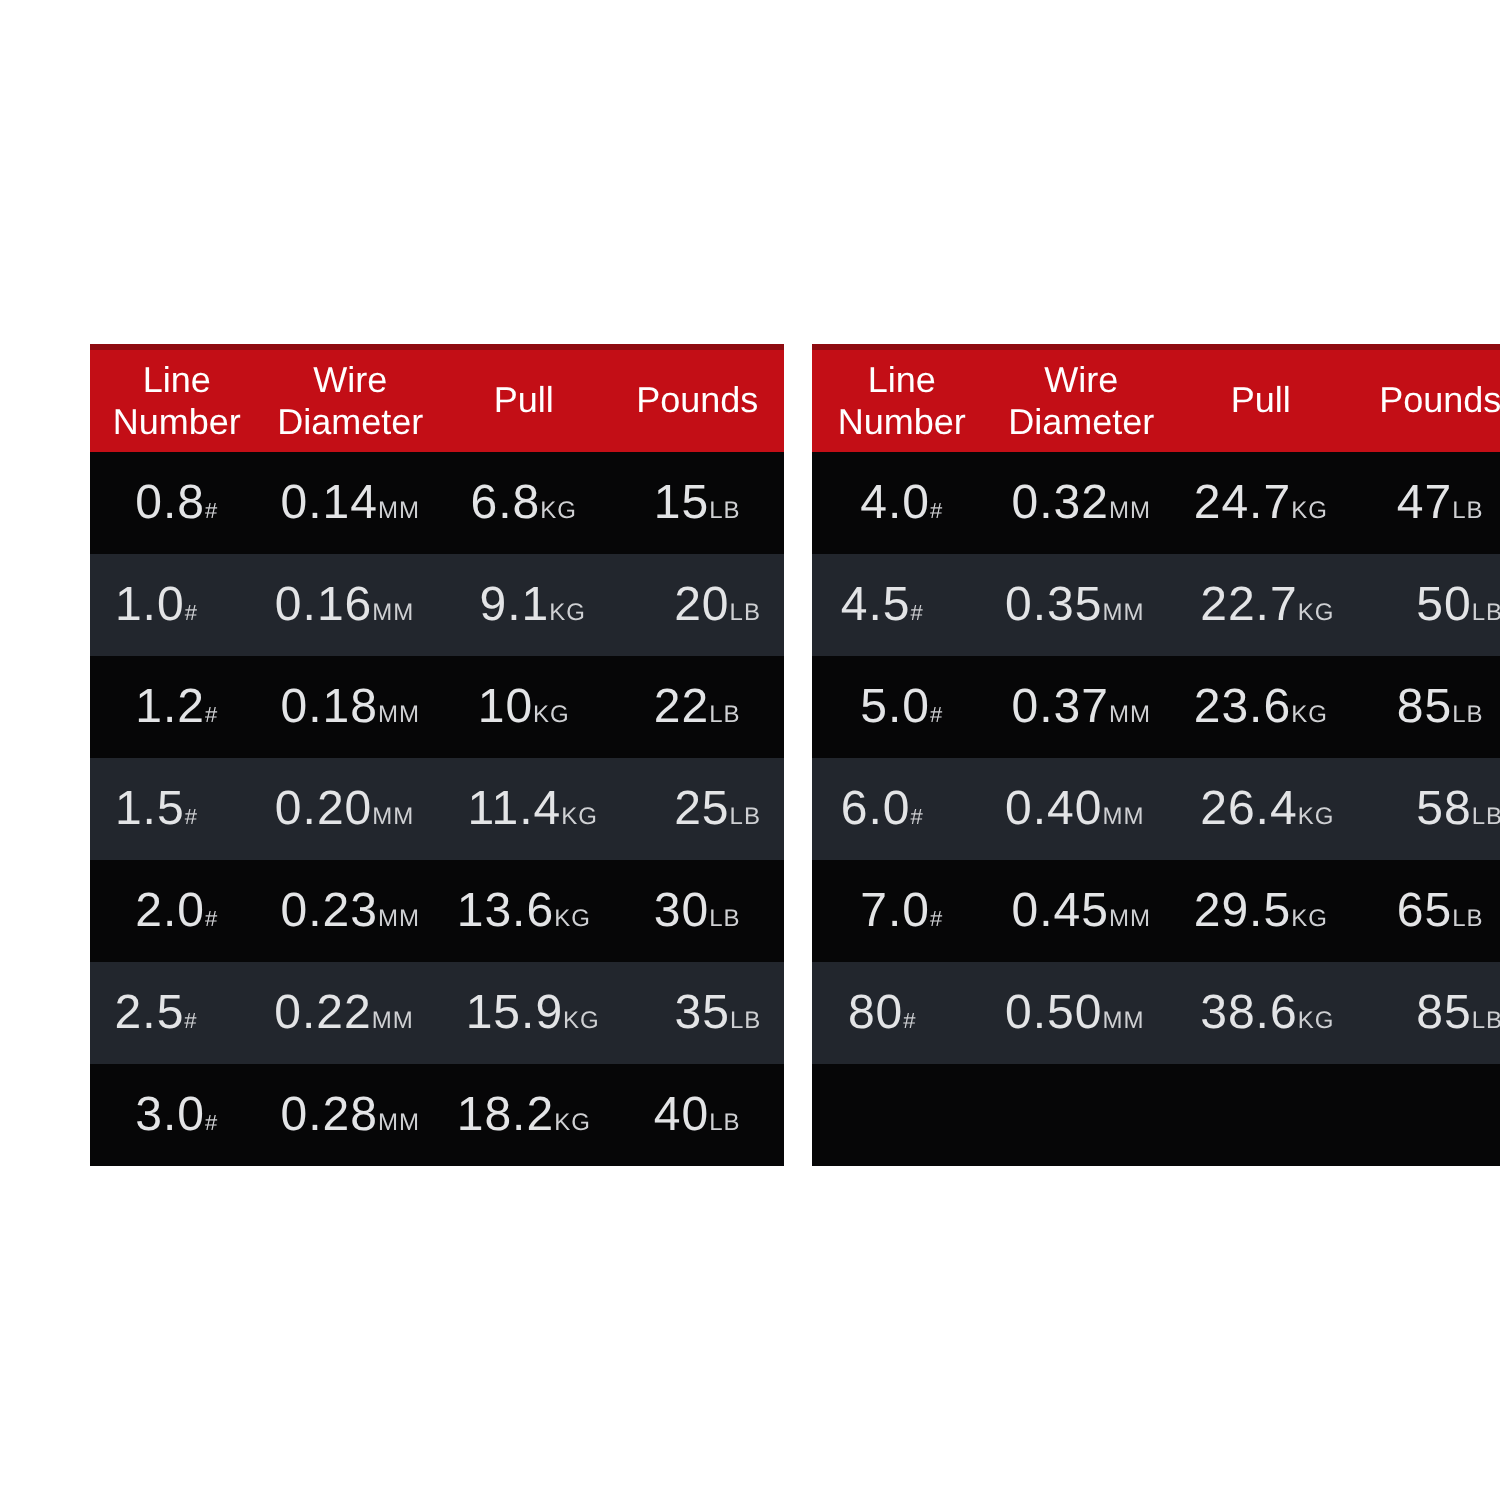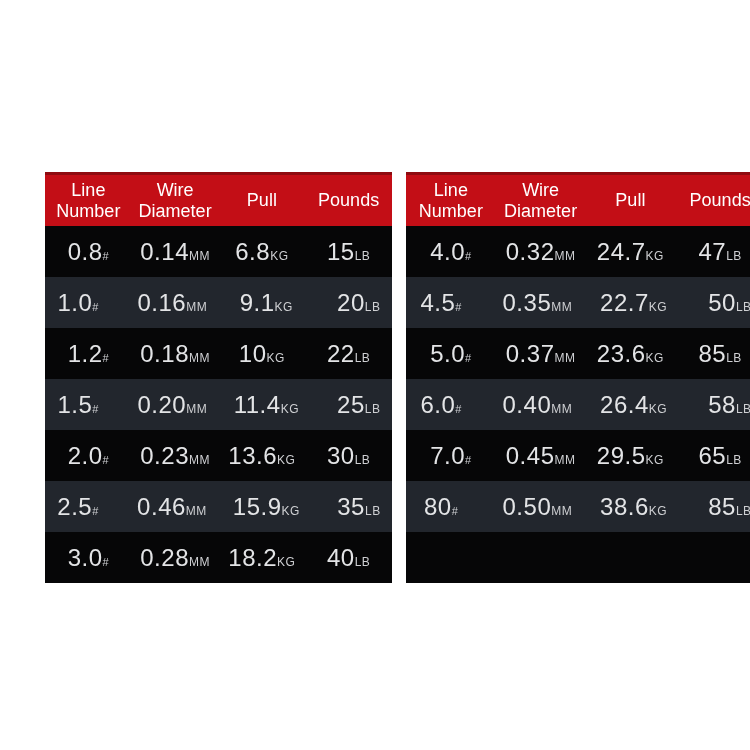--- a/index.html
+++ b/index.html
@@ -97,21 +97,21 @@
           <div class="td"><span class="val">25</span><span class="unit">LB</span></div>
         </div>
         <div class="trow black">
           <div class="td"><span class="val">2.0</span><span class="unit hash">#</span></div>
           <div class="td"><span class="val">0.23</span><span class="unit">MM</span></div>
           <div class="td"><span class="val">13.6</span><span class="unit">KG</span></div>
           <div class="td"><span class="val">30</span><span class="unit">LB</span></div>
         </div>
         <div class="trow gray">
           <div class="td"><span class="val">2.5</span><span class="unit hash">#</span></div>
-          <div class="td"><span class="val">0.46</span><span class="unit">MM</span></div>
+          <div class="td"><span class="val">0.22</span><span class="unit">MM</span></div>
           <div class="td"><span class="val">15.9</span><span class="unit">KG</span></div>
           <div class="td"><span class="val">35</span><span class="unit">LB</span></div>
         </div>
         <div class="trow black">
           <div class="td"><span class="val">3.0</span><span class="unit hash">#</span></div>
           <div class="td"><span class="val">0.28</span><span class="unit">MM</span></div>
           <div class="td"><span class="val">18.2</span><span class="unit">KG</span></div>
           <div class="td"><span class="val">40</span><span class="unit">LB</span></div>
         </div>
       </div>

